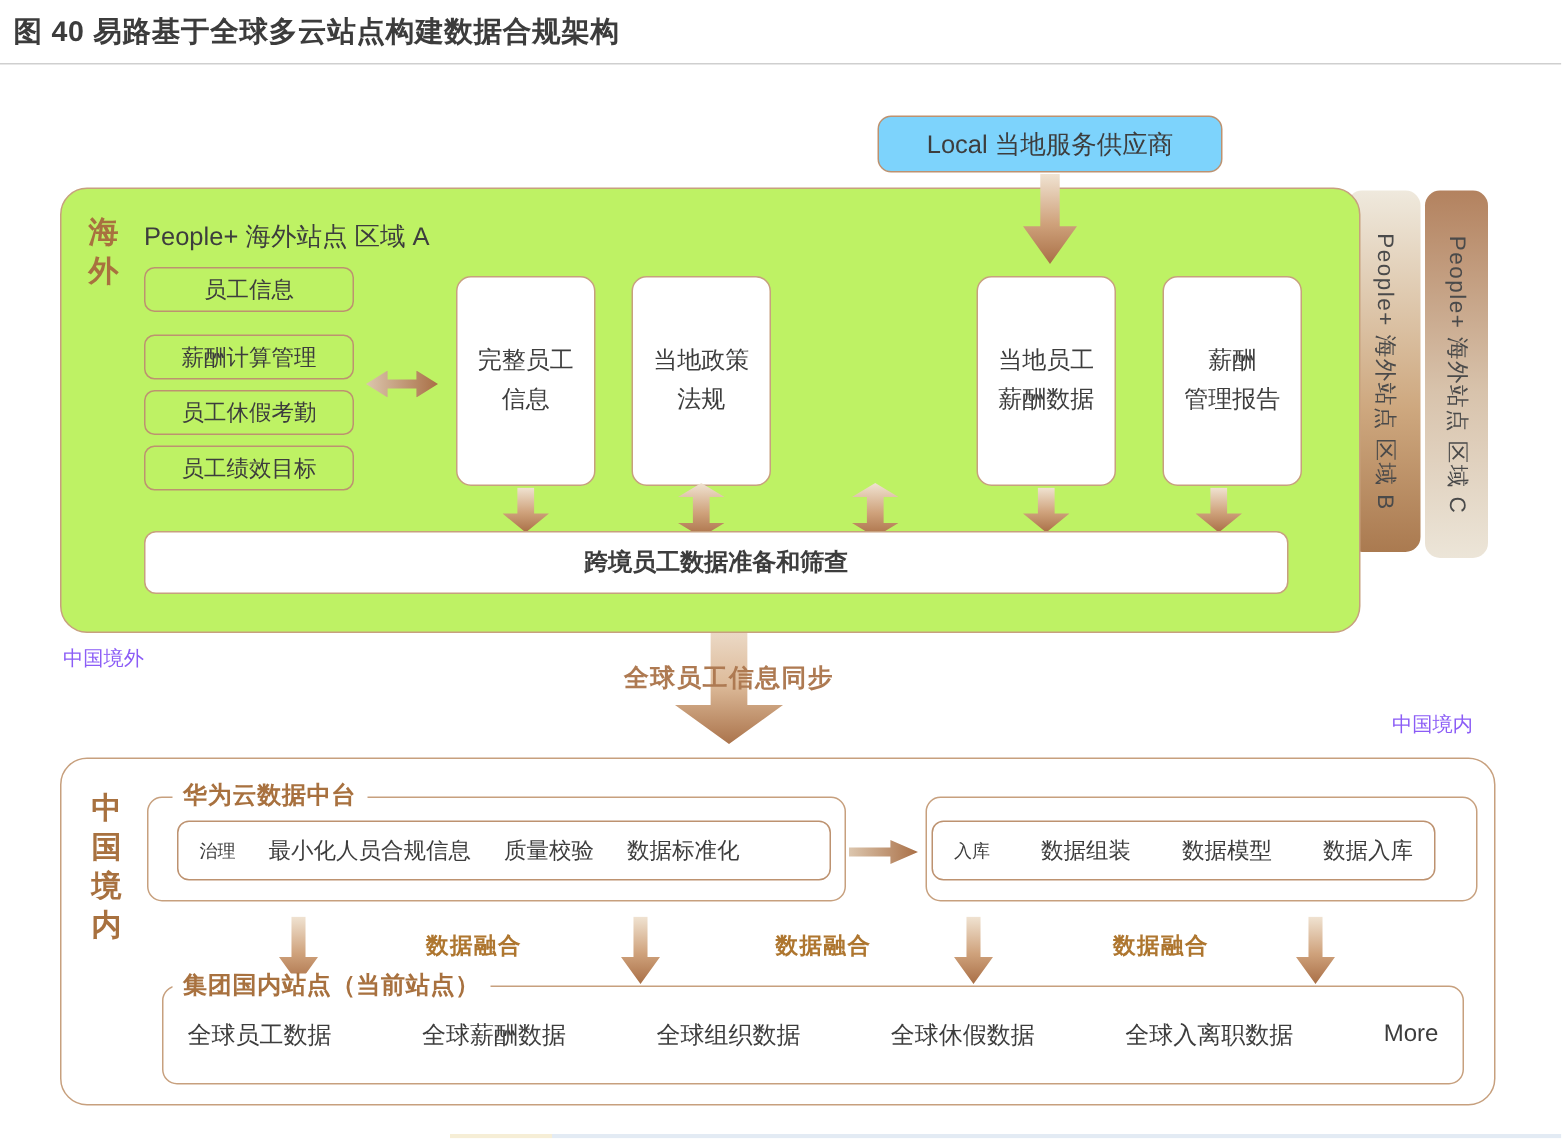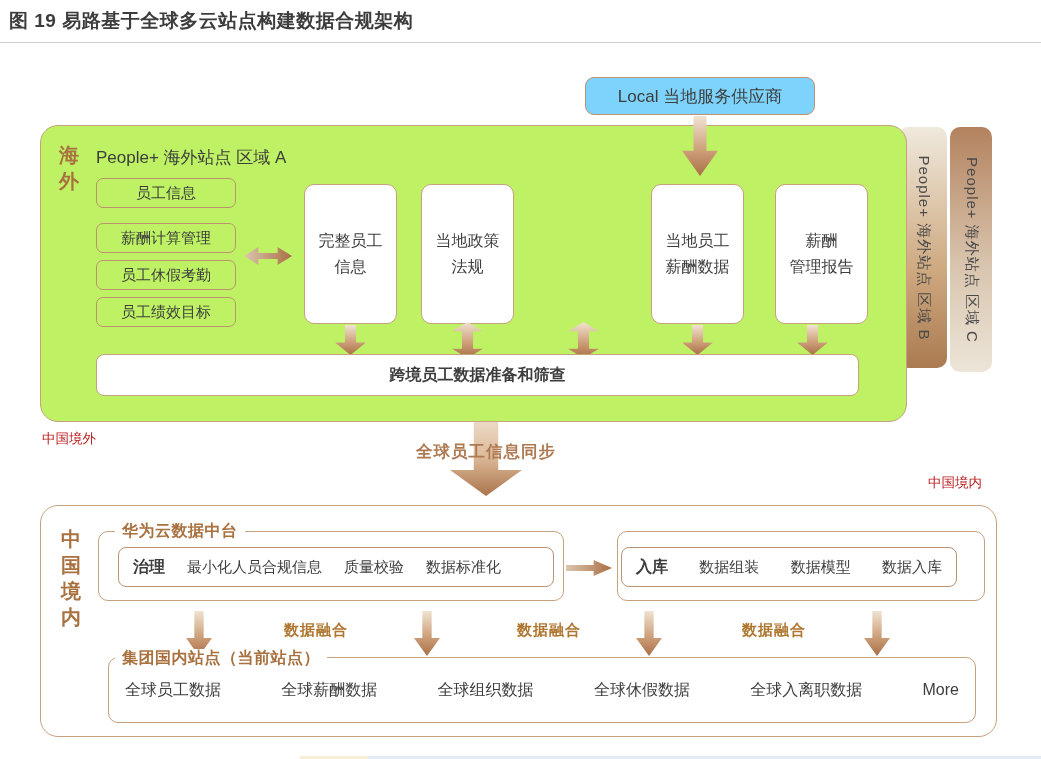--- a/index.html
+++ b/index.html
@@ -38,44 +38,44 @@
   .pillar{width:93px;height:140px;font-size:16px;line-height:26px;white-space:pre-line;}
   .pipeline{font-size:16px;font-weight:bold;}
 
   
   .tab{border-radius:10px;z-index:1;}
   .tab-b{background:linear-gradient(180deg,#efe9dd 0%,#cea87f 60%,#aa7a50 100%);z-index:2;}
   .tab-c{background:linear-gradient(180deg,#b3825f 0%,#d8c3ac 55%,#ece5d8 100%);}
   .tab-text{position:absolute;left:50%;top:50%;transform:translate(-50%,-50%) rotate(90deg);
             white-space:nowrap;font-size:15px;color:#4a4a4a;letter-spacing:1px;}
 
-  .small-note{font-size:13.5px;color:#b91c1c;}
+  .small-note{font-size:13.5px;color:#8b5cf6;}
   .sync-label{font-size:16.5px;font-weight:bold;color:#ae7a52;letter-spacing:1px;z-index:6;}
 
   
   .domestic-box{left:40px;top:505px;width:955px;height:230px;border:1.5px solid #c7a07e;
                 border-radius:18px;background:#fff;}
   .legend{background:#fff;padding:0 7px;font-size:16px;font-weight:bold;color:#a8713f;
           line-height:18px;z-index:4;letter-spacing:.5px;}
   .inner-bar{border:1.2px solid #bd9270;border-radius:8px;display:flex;align-items:center;
              box-sizing:border-box;font-size:15px;}
-  .bar-title{font-weight:bold;font-size:16px;}
+  .bar-title{font-weight:normal;font-size:12px;}
   .fusion{font-size:15px;font-weight:bold;color:#ae762f;letter-spacing:1px;}
   .site-items{display:flex;align-items:center;justify-content:space-between;
               padding:0 16px;box-sizing:border-box;font-size:16px;}
 
   .crop-bar-yellow{background:#f6eed6;}
   .crop-bar-blue{background:#e3ebf4;}
 </style>
 </head>
 <body>
 
 <div class="canvas">
 
-  <div class="abs fig-title">图 19 易路基于全球多云站点构建数据合规架构</div>
+  <div class="abs fig-title">图 40 易路基于全球多云站点构建数据合规架构</div>
   <div class="abs title-rule"></div>
 
   <div class="abs rbox center" style="left:585px;top:77px;width:230px;height:38px;font-size:17px;">
     <span>Local 当地服务供应商</span>
   </div>
   <div class="abs ar ar-v ar-down" style="left:682px;top:116px;width:36px;height:60px;z-index:5;"></div>
 
   <div class="abs tab tab-c" style="left:950px;top:127px;width:42px;height:245px;">
     <span class="tab-text">People+ 海外站点 区域 C</span>
   </div>

